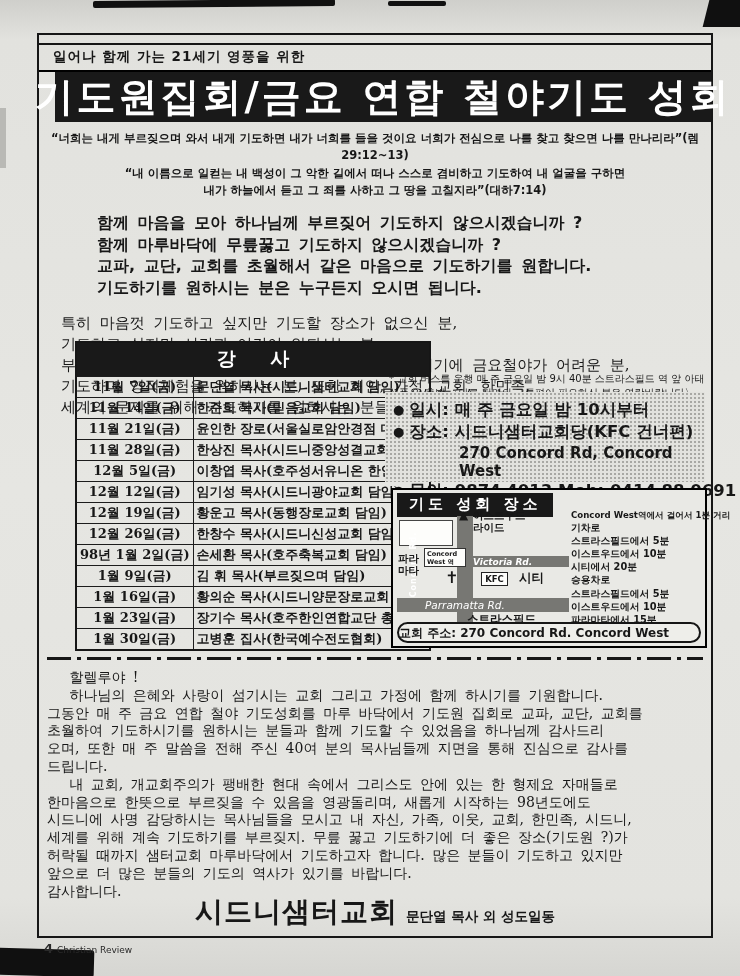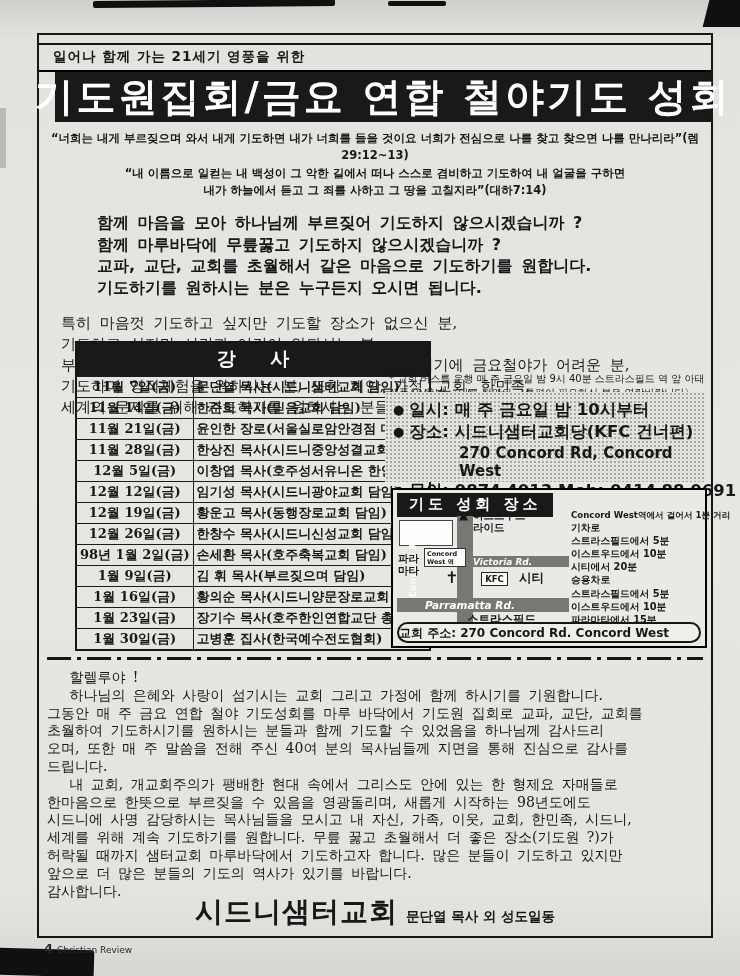--- a/index.html
+++ b/index.html
@@ -68,21 +68,21 @@
   .map-title { position:absolute; left:4px; top:3px; background:#191919; color:#fff;
     font-size:15px; font-weight:bold; letter-spacing:4px; padding:2px 12px 3px 12px; }
   .mapdraw { position:absolute; left:4px; top:22px; width:172px; height:114px; }
   .road { position:absolute; background:#777773; }
   .road-v { left:60px; top:4px; width:16px; height:110px; }
   .road-h1 { left:60px; top:44px; width:112px; height:11px; }
   .road-h2 { left:0px; top:86px; width:172px; height:14px; }
   .road-label-v { position:absolute; left:-26px; top:48px; width:84px; color:#fff;
     font-size:8px; font-weight:bold; transform:rotate(-90deg); text-align:center; letter-spacing:1px; }
   .road-label-h1 { position:absolute; left:76px; top:45px; color:#fff; font-size:9px; font-weight:bold; font-style:italic; }
-  .road-label-h2 { position:absolute; left:28px; top:87px; color:#fff; font-size:10.5px; font-weight:bold; font-style:italic; }
+  .road-label-h2 { position:absolute; left:28px; top:87px; color:#fff; font-size:10.5px; font-weight:normal; font-style:italic; }
   .whitebox { position:absolute; left:2px; top:8px; width:54px; height:26px; background:#fdfdfb; border:1px solid #444; }
   .lbl-paramatta { position:absolute; left:1px; top:40px; font-size:10.5px; font-weight:bold; line-height:1.15; }
   .stationbox { position:absolute; left:27px; top:36px; width:42px; height:19px; background:#fdfdfb;
     border:1px solid #333; font-size:6.5px; font-weight:bold; line-height:1.3; padding:1px 2px; }
   .cross { position:absolute; left:48px; top:56px; font-size:16px; font-weight:bold; }
   .kfcbox { position:absolute; left:84px; top:60px; width:27px; height:14px; background:#fdfdfb;
     border:1.5px solid #222; font-size:8.5px; font-weight:bold; text-align:center; line-height:12px; }
   .lbl-city { position:absolute; left:122px; top:58px; font-size:12.5px; font-weight:bold; }
   .north { position:absolute; left:62px; top:-4px; font-size:12px; font-weight:bold; }
   .north-lbl { position:absolute; left:76px; top:-3px; font-size:10.5px; font-weight:bold; line-height:1.15; }
@@ -277,21 +277,21 @@
       <div class="ind">하나님의 은혜와 사랑이 섬기시는 교회 그리고 가정에 함께 하시기를 기원합니다.</div>
       <div>그동안 매 주 금요 연합 철야 기도성회를 마루 바닥에서 기도원 집회로 교파, 교단, 교회를</div>
       <div>초월하여 기도하시기를 원하시는 분들과 함께 기도할 수 있었음을 하나님께 감사드리</div>
       <div>오며, 또한 매 주 말씀을 전해 주신 40여 분의 목사님들께 지면을 통해 진심으로 감사를</div>
       <div>드립니다.</div>
     </div>
     <div>
       <div class="ind">내 교회, 개교회주의가 팽배한 현대 속에서 그리스도 안에 있는 한 형제요 자매들로</div>
       <div>한마음으로 한뜻으로 부르짖을 수 있음을 영광돌리며, 새롭게 시작하는 98년도에도</div>
       <div>시드니에 사명 감당하시는 목사님들을 모시고 내 자신, 가족, 이웃, 교회, 한민족, 시드니,</div>
-      <div>세계를 위해 계속 기도하기를 원합니다. 무릎 꿇고 초월해서 더 좋은 장소(기도원 ?)가</div>
+      <div>세계를 위해 계속 기도하기를 부르짖지. 무릎 꿇고 기도하기에 더 좋은 장소(기도원 ?)가</div>
       <div>허락될 때까지 샘터교회 마루바닥에서 기도하고자 합니다. 많은 분들이 기도하고 있지만</div>
       <div>앞으로 더 많은 분들의 기도의 역사가 있기를 바랍니다.</div>
       <div>감사합니다.</div>
     </div>
   </div>
 
   <div class="sig">
     <span class="church">시드니샘터교회</span><span class="people">문단열 목사 외 성도일동</span>
   </div>
 

